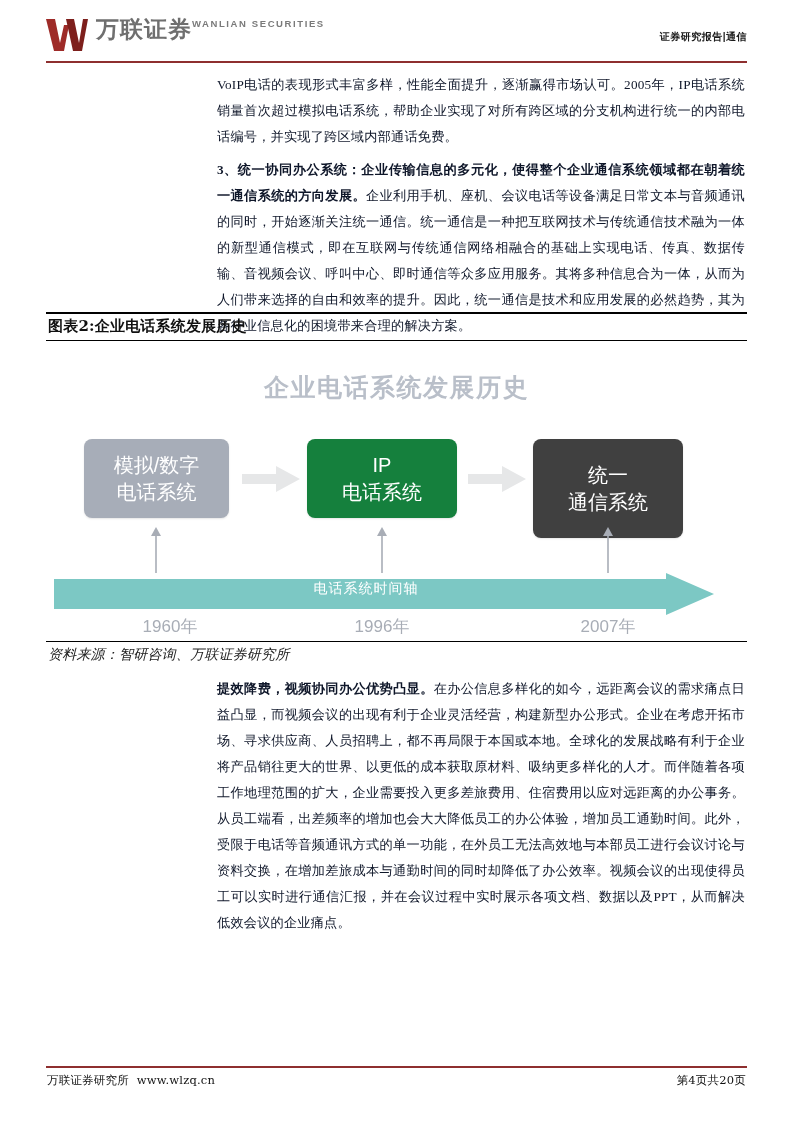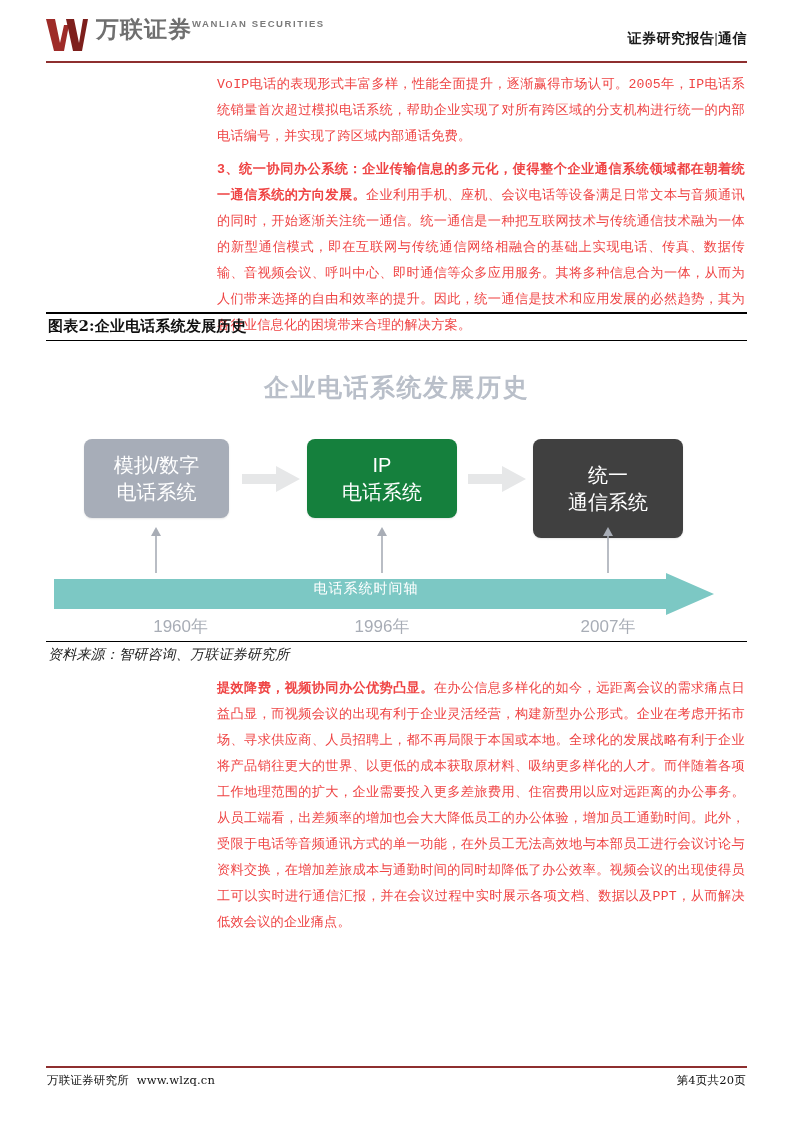--- a/index.html
+++ b/index.html
@@ -59,22 +59,22 @@
     color: #7a7a7a;
     letter-spacing: 1.6px;
     line-height: 12px;
     margin-top: 1px;
     white-space: nowrap;
   }
   .header-right {
     position: absolute;
     right: 46px;
     top: 30px;
-    font-family: Liberation Serif, serif;
-    font-size: 14px;
+    font-family: Liberation Sans, sans-serif;
+    font-size: 10px;
     font-weight: bold;
     color: #1a1a1a;
     letter-spacing: 0.5px;
   }
   .header-rule {
     position: absolute;
     left: 46px;
     right: 46px;
     top: 61px;
     height: 1.5px;
@@ -83,26 +83,26 @@
 
   
   .content {
     position: absolute;
     left: 217px;
     top: 72px;
     width: 528px;
   }
   p.para {
     margin: 0 0 0 0;
-    font-family: Liberation Mono, monospace;
+    font-family: Liberation Serif, serif;
     font-size: 13.2px;
     line-height: 26px;
     text-align: justify;
     text-justify: inter-ideograph;
-    color: #ef4444;
+    color: #0f172a;
     letter-spacing: 0.2px;
   }
   p.para + p.para { margin-top: 7px; }
   .b { font-weight: bold; }
 
   
   .figure {
     position: absolute;
     left: 46px;
     top: 312px;
@@ -214,21 +214,21 @@
   }
   .year {
     position: absolute;
     top: 274px;
     font-family: "Liberation Sans", sans-serif;
     font-size: 17px;
     color: #a8adb6;
     width: 120px;
     text-align: center;
   }
-  .year-1 { left: 42px; text-align: right; }
+  .year-1 { left: 64px; }
   .year-2 { left: 276px; }
   .year-3 { left: 502px; }
 
   .fig-rule-bot {
     height: 1.2px;
     background: #000000;
     width: 701px;
   }
   .fig-source {
     font-family: "DejaVu Serif", serif;

